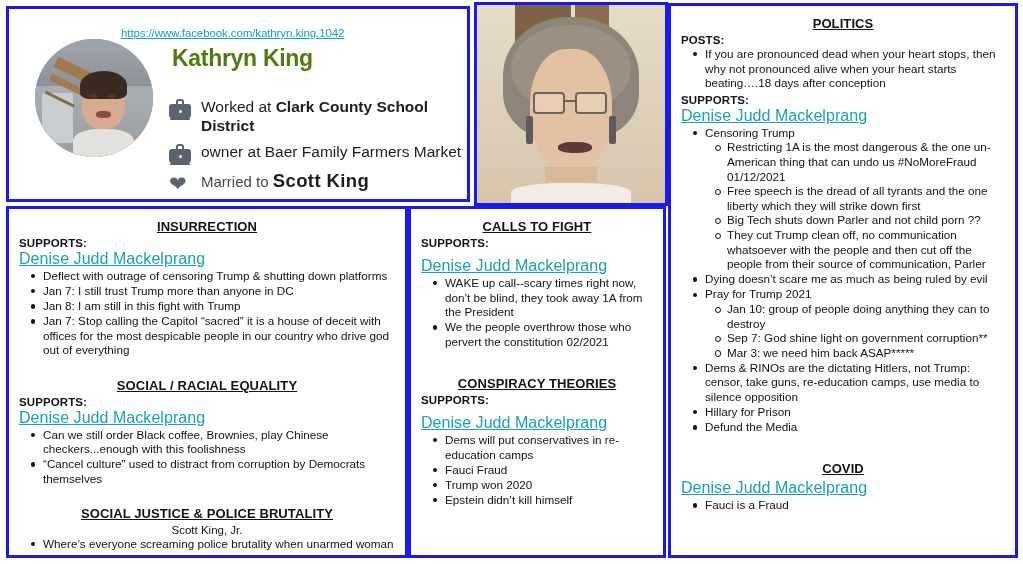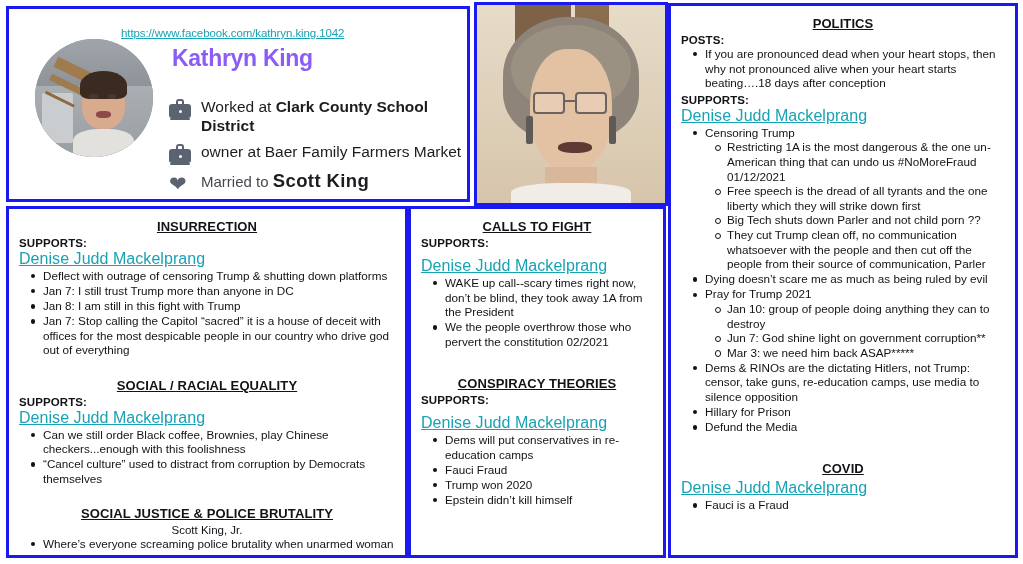--- a/index.html
+++ b/index.html
@@ -95,21 +95,21 @@
   .av-shirt {
     position:absolute; left:32%; top:76%; width:52%; height:26%;
     background:#e3e1de; border-radius:40% 40% 0 0;
   }
 
   #profile-name {
     position: absolute;
     left: 163px; top: 36px;
     font-size: 23px;
     font-weight: bold;
-    color: #8b5cf6;
+    color: #4d7c0f;
     letter-spacing: -0.3px;
   }
   .prof-row {
     position: absolute;
     left: 160px;
     display: flex;
     align-items: flex-start;
     gap: 10px;
   }
   #row-work   { top: 88px; }
@@ -437,21 +437,21 @@
           <li>Free speech is the dread of all tyrants and the one liberty which they will strike down first</li>
           <li>Big Tech shuts down Parler and not child porn ??</li>
           <li>They cut Trump clean off, no communication whatsoever with the people and then cut off the people from their source of communication, Parler</li>
         </ul>
       </li>
       <li>Dying doesn’t scare me as much as being ruled by evil</li>
       <li>
         <span>Pray for Trump 2021</span>
         <ul class="sub">
           <li>Jan 10: group of people doing anything they can to destroy</li>
-          <li>Jun 7: God shine light on government corruption**</li>
+          <li>Sep 7: God shine light on government corruption**</li>
           <li>Mar 3: we need him back ASAP*****</li>
         </ul>
       </li>
       <li>Dems &amp; RINOs are the dictating Hitlers, not Trump: censor, take guns, re-education camps, use media to silence opposition</li>
       <li>Hillary for Prison</li>
       <li>Defund the Media</li>
     </ul>
 
     <div class="gap-lg"></div>
 

